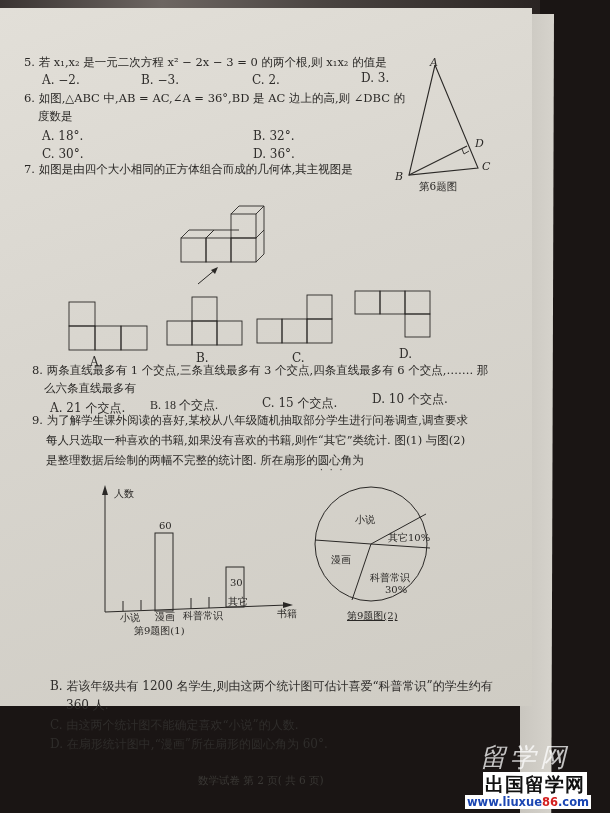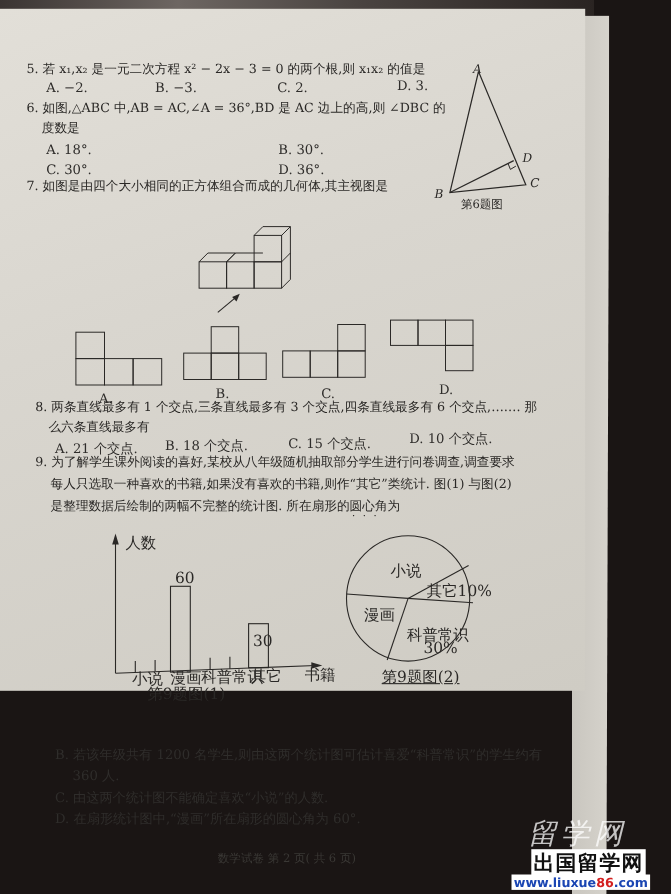--- a/index.html
+++ b/index.html
@@ -7,32 +7,32 @@
     width:610px; height:813px; overflow:hidden; position:relative;
     background:#1a1514;
     font-family:"DejaVu Serif", serif;
     color:#2b2928;
   }
   .top-shadow {
     position:absolute; left:0; top:0; width:540px; height:14px;
     background:linear-gradient(to right,#3a3432,#6d6662 30%,#4a4441 60%,#2a2422);
   }
   .page {
-    position:absolute; left:0; top:8px; width:532px; height:620px;
+    position:absolute; left:0; top:8px; width:532px; height:698px;
     background:linear-gradient(160deg,#e2dfd8 0%,#d9d6cf 40%,#cfccc4 100%);
     transform-origin:top left;
   }
   .page-under {
     position:absolute; left:520px; top:14px; width:34px; height:799px;
     background:linear-gradient(to right,#c9c6bf,#d6d3cc);
     clip-path:polygon(0 0,100% 0,92% 100%,0 100%);
   }
   .t { position:absolute; font-size:11.5px; line-height:14px; white-space:nowrap; color:#2a2826; }
   .opt { position:absolute; font-size:12px; white-space:nowrap; color:#2f2d2b; }
-  .sm { font-size:14px; }
+  .sm { font-size:10px; }
   svg { position:absolute; overflow:visible; }
   .footer { position:absolute; font-size:10.5px; color:#3a3835; white-space:nowrap; }
   .wm1 {
     position:absolute; left:483px; top:772px; font-family:"DejaVu Sans",sans-serif;
     font-weight:bold; font-size:19px; color:#111; background:#fff; padding:0 2px; letter-spacing:1px;
   }
   .wm2 {
     position:absolute; left:465px; top:795px; font-family:"DejaVu Sans",sans-serif;
     font-weight:bold; font-size:11.5px; color:#1b46b3; background:#fff; padding:0 2px;
   }
@@ -52,21 +52,21 @@
 
   <div class="t" style="left:24px;top:47px;">5. 若 x₁,x₂ 是一元二次方程 x² − 2x − 3 = 0 的两个根,则 x₁x₂ 的值是</div>
   <div class="opt" style="left:42px;top:65px;">A. −2.</div>
   <div class="opt" style="left:141px;top:65px;">B. −3.</div>
   <div class="opt" style="left:252px;top:65px;">C. 2.</div>
   <div class="opt" style="left:361px;top:63px;">D. 3.</div>
 
   <div class="t" style="left:24px;top:83px;text-align:center;">6. 如图,△ABC 中,AB = AC,∠A = 36°,BD 是 AC 边上的高,则 ∠DBC 的</div>
   <div class="t" style="left:38px;top:101px;">度数是</div>
   <div class="opt" style="left:42px;top:121px;">A. 18°.</div>
-  <div class="opt" style="left:253px;top:121px;">B. 30°.</div>
+  <div class="opt" style="left:253px;top:121px;">B. 32°.</div>
   <div class="opt" style="left:42px;top:139px;">C. 30°.</div>
   <div class="opt" style="left:253px;top:139px;">D. 36°.</div>
 
   <svg style="left:395px;top:45px;" width="100" height="140" viewBox="0 0 100 140">
     <polyline points="40,12 14,122 83,115 40,12" fill="none" stroke="#2a2826" stroke-width="1.1"></polyline>
     <line x1="14" y1="122" x2="72" y2="93" stroke="#2a2826" stroke-width="1.1"></line>
     <polyline points="67,96 69,101 74,98" fill="none" stroke="#2a2826" stroke-width="0.9"></polyline>
   </svg>
   <div class="t" style="left:430px;top:48px;font-style:italic;font-size:11px;">A</div>
   <div class="t" style="left:395px;top:162px;font-style:italic;font-size:11px;">B</div>
@@ -135,21 +135,21 @@
       <rect x="26" y="1" width="25" height="23"></rect>
       <rect x="51" y="1" width="25" height="23"></rect>
       <rect x="51" y="24" width="25" height="23"></rect>
     </g>
   </svg>
   <div class="opt" style="left:399px;top:339px;">D.</div>
 
   <div class="t" style="left:32px;top:355px;">8. 两条直线最多有 1 个交点,三条直线最多有 3 个交点,四条直线最多有 6 个交点,……. 那</div>
   <div class="t" style="left:44px;top:373px;">么六条直线最多有</div>
   <div class="opt" style="left:50px;top:392px;">A. 21 个交点.</div>
-  <div class="opt" style="left:150px;top:389px;">B. 18 个交点.</div>
+  <div class="opt" style="left:150px;top:389px;font-family:Liberation Serif, serif;">B. 18 个交点.</div>
   <div class="opt" style="left:262px;top:387px;">C. 15 个交点.</div>
   <div class="opt" style="left:372px;top:383px;">D. 10 个交点.</div>
 
   <div class="t" style="left:32px;top:405px;">9. 为了解学生课外阅读的喜好,某校从八年级随机抽取部分学生进行问卷调查,调查要求</div>
   <div class="t" style="left:46px;top:425px;">每人只选取一种喜欢的书籍,如果没有喜欢的书籍,则作“其它”类统计. 图(1) 与图(2)</div>
   <div class="t" style="left:46px;top:445px;">是整理数据后绘制的两幅不完整的统计图. 所在扇形的圆心角为</div>
   <div class="t" style="left:320px;top:455px;font-size:9px;letter-spacing:2px;">· · ·</div>
 
   <svg style="left:95px;top:475px;" width="215" height="155" viewBox="0 0 215 155">
     <g stroke="#2a2826" stroke-width="1" fill="none">
@@ -164,21 +164,21 @@
     </g>
     <polygon points="10,2 7,12 13,12" fill="#2a2826"></polygon>
     <polygon points="198,122 188,119 188,125" fill="#2a2826"></polygon>
   </svg>
   <div class="t sm" style="left:114px;top:479px;">人数</div>
   <div class="t sm" style="left:159px;top:511px;">60</div>
   <div class="t sm" style="left:230px;top:548px;margin-top:20px;">30</div>
   <div class="t sm" style="left:120px;top:603px;">小说</div>
   <div class="t sm" style="left:155px;top:602px;">漫画</div>
   <div class="t sm" style="left:183px;top:601px;">科普常识</div>
-  <div class="t sm" style="left:228px;top:600px;">其它</div>
+  <div class="t sm" style="left:228px;top:587px;">其它</div>
   <div class="t sm" style="left:277px;top:599px;">书籍</div>
   <div class="t sm" style="left:134px;top:616px;">第9题图(1)</div>
 
   <svg style="left:308px;top:474px;" width="140" height="130" viewBox="0 0 140 130">
     <g stroke="#2a2826" stroke-width="1" fill="none">
       <ellipse cx="63" cy="62" rx="56" ry="57"></ellipse>
       <line x1="63" y1="62" x2="118" y2="32"></line>
       <line x1="63" y1="62" x2="122" y2="66"></line>
       <line x1="63" y1="62" x2="44" y2="118"></line>
       <line x1="63" y1="62" x2="7" y2="58"></line>

